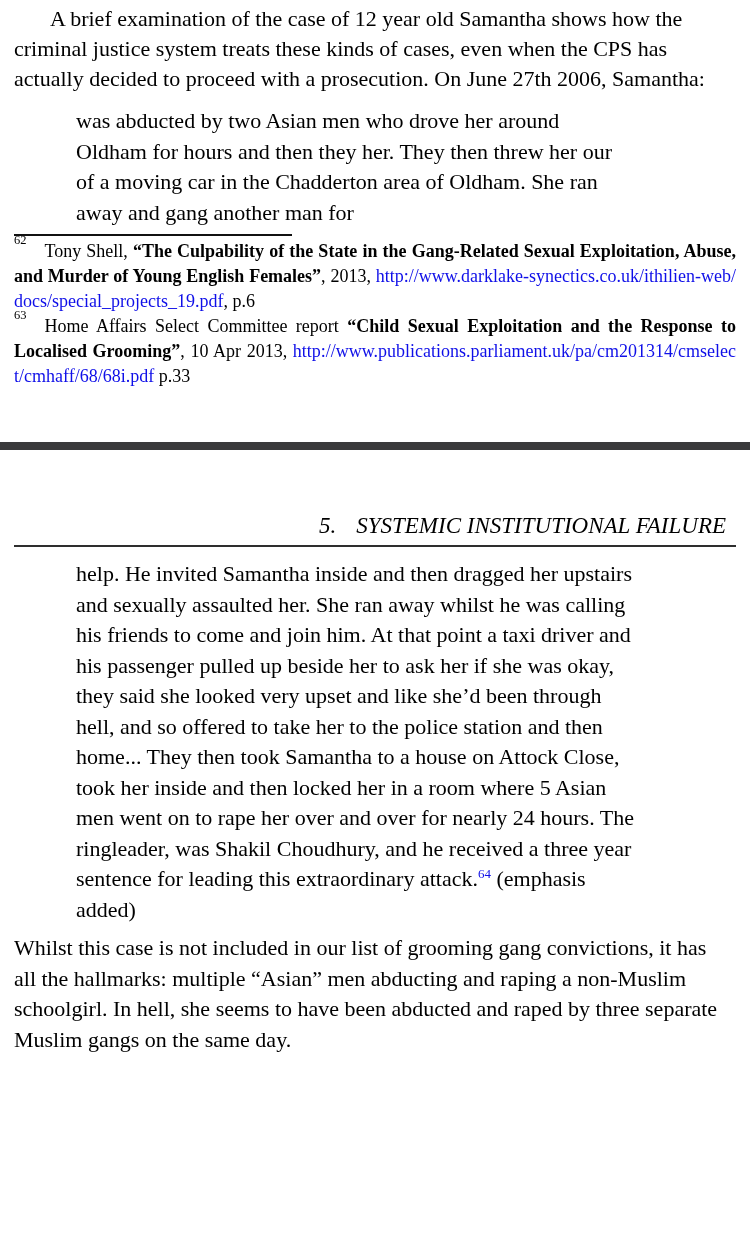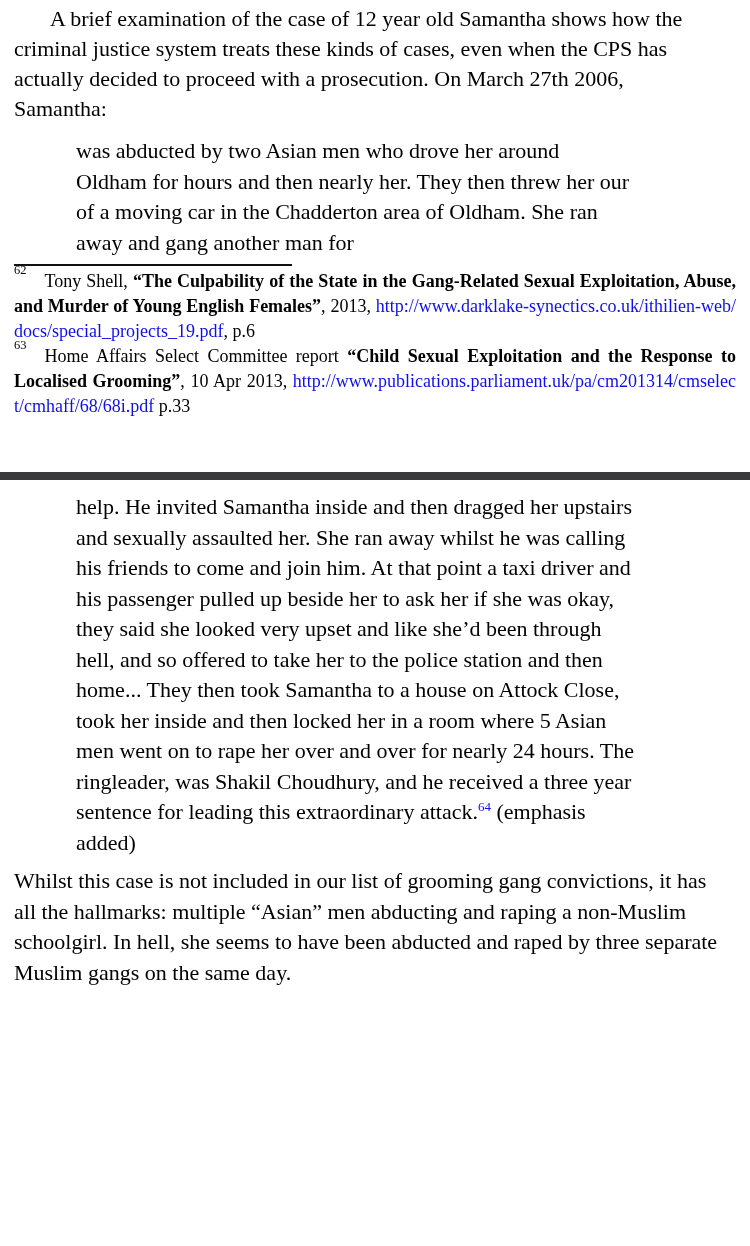--- a/index.html
+++ b/index.html
@@ -47,35 +47,36 @@
   .conclusion{
     font-size:22px;line-height:30.5px;margin:8px 0 0 0;max-width:706px;
   }
 </style>
 </head>
 <body>
 
 <div>
 
   <section class="page">
-    <p class="intro">A brief examination of the case of 12 year old Samantha shows how the criminal justice system treats these kinds of cases, even when the CPS has actually decided to proceed with a prosecution. On March 27th 2006, Samantha:</p>
+    <p class="intro">A brief examination of the case of 12 year old Samantha shows how the criminal justice system treats these kinds of cases, even when the CPS has actually decided to proceed with a prosecution. On June 27th 2006, Samantha:</p>
 
-    <blockquote class="quote"><span>was </span><b>abducted by two Asian men</b><span> who drove her around Oldham for hours and then </span><b>nearly her</b><span>. They then threw her our of a moving car in the Chadderton area of Oldham. She </span><b>ran away and gang another man for</b></blockquote>
+    <blockquote class="quote"><span>was </span><b>abducted by two Asian men</b><span> who drove her around Oldham for hours and then </span><b>they her</b><span>. They then threw her our of a moving car in the Chadderton area of Oldham. She </span><b>ran away and gang another man for</b></blockquote>
 
     <hr class="fn-rule">
 
     <div>
       <p class="footnote"><sup class="fn-marker">62</sup><span>Tony Shell, </span><b>“The Culpability of the State in the Gang-Related Sexual Exploitation, Abuse, and Murder of Young English Females”</b><span>, 2013, </span><a class="link">http://www.darklake-synectics.co.uk/ithilien-web/docs/special_projects_19.pdf</a><span>, p.6</span></p>
       <p class="footnote"><sup class="fn-marker">63</sup><span>Home Affairs Select Committee report </span><b>“Child Sexual Exploitation and the Response to Localised Grooming”</b><span>, 10 Apr 2013, </span><a class="link">http://www.publications.parliament.uk/pa/cm201314/cmselect/cmhaff/68/68i.pdf</a><span> p.33</span></p>
     </div>
 
   </section>
 
   <div class="page-divider"></div>
 
   <section class="page">
+    <div class="running-head"><span class="ch-num">5.</span><span>SYSTEMIC INSTITUTIONAL FAILURE</span></div>
 
     <blockquote class="quote quote2"><b>help</b><span>. He invited Samantha inside and then dragged her upstairs and </span><b>sexually assaulted her</b><span>. She ran away whilst he was calling his friends to come and join him. </span><b>At that point a taxi driver and his passenger pulled up</b><span> beside her to ask her if she was okay, they said she looked very upset and like she’d been through hell, and so </span><b>offered to take her to the police station</b><span> and then home... They then took Samantha to a house on Attock Close, took her inside and then locked her in a room where </span><b>5 Asian men went on to rape her over and over for nearly 24 hours</b><span>. The ringleader, was Shakil Choudhury, and he received a three year sentence for leading this extraordinary attack.</span><span class="fn-ref"><sup><a class="link">64</a></sup></span><span> (emphasis added)</span></blockquote>
 
     <p class="conclusion">Whilst this case is not included in our list of grooming gang convictions, it has all the hallmarks: multiple “Asian” men abducting and raping a non-Muslim schoolgirl. In hell, she seems to have been abducted and raped by three separate Muslim gangs on the same day.</p>
   </section>
 
 </div>
 
 </body></html>

